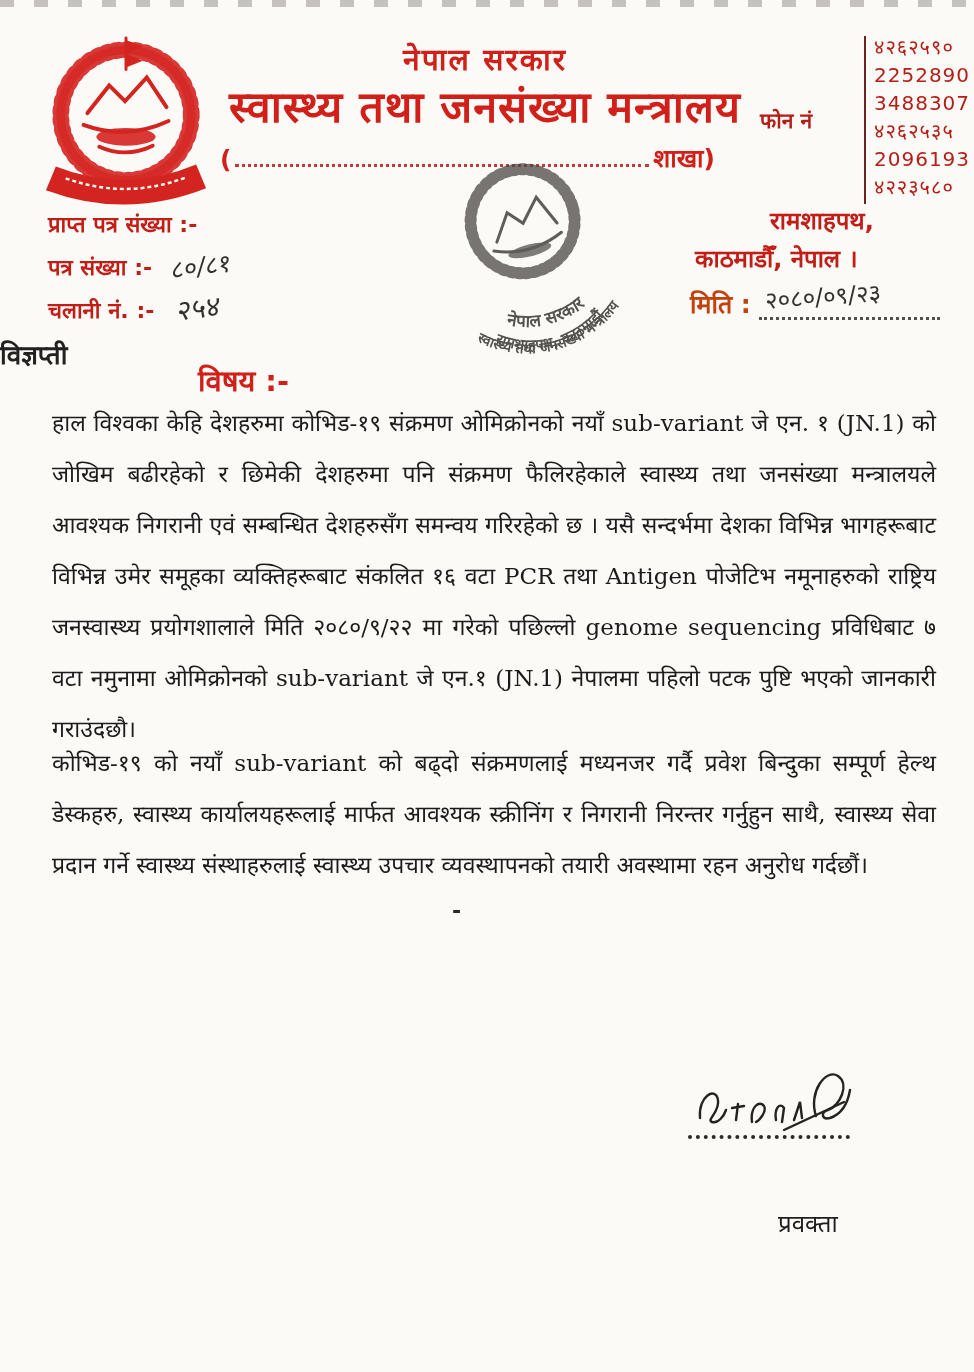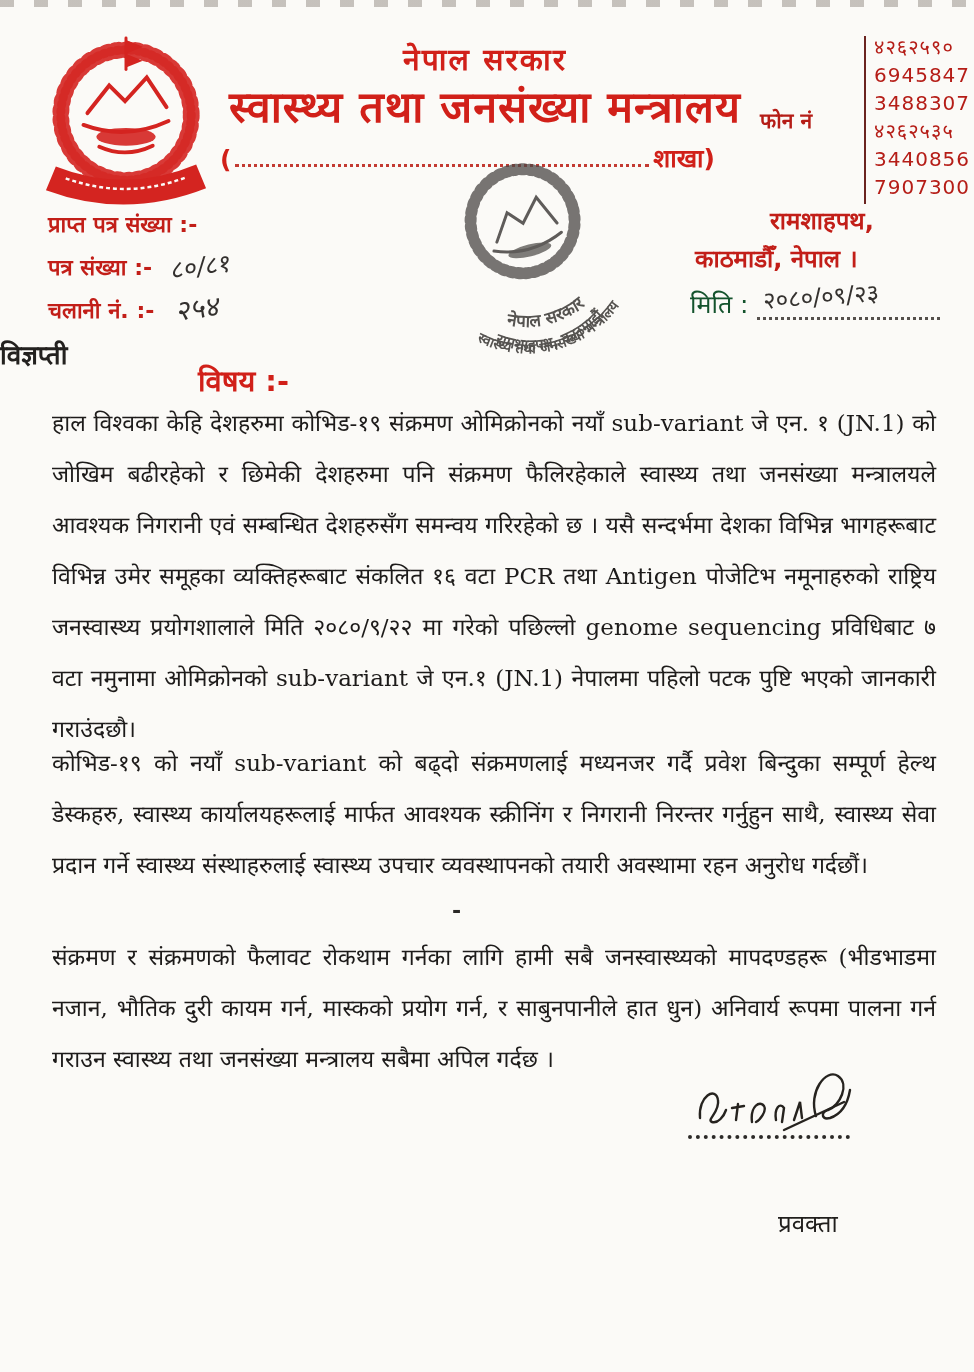--- a/index.html
+++ b/index.html
@@ -33,21 +33,21 @@
 
   
   .stamp{left:408px;top:158px;width:250px;height:210px;transform:rotate(-14deg);opacity:.88;}
 
   
   .meta-label{font-size:22px;font-weight:bold;color:#c21e18;}
   .hand{font-family:"DejaVu Sans", sans-serif;color:#33302e;font-size:25px;}
   .hand-rot{display:inline-block;transform:rotate(-7deg) skewX(-8deg);}
   .addr{font-size:24px;font-weight:bold;color:#c21e18;}
   .date-row{left:690px;top:283px;width:250px;display:flex;align-items:flex-end;}
-  .date-label{font-size:25px;font-weight:normal;color:#14532d;white-space:nowrap;}
+  .date-label{font-size:25px;font-weight:bold;color:#c2410c;white-space:nowrap;}
   .date-dots{position:relative;flex:1;border-bottom:3px dotted #55504c;margin-left:8px;height:34px;}
   .date-value{position:absolute;left:6px;top:-4px;font-size:24px;color:#35322f;transform:rotate(-4deg);white-space:nowrap;}
 
   
   .notice-title{left:0;top:336px;width:974px;text-align:left;font-size:26px;font-weight:bold;color:#23211f;}
   .subject{left:198px;top:360px;font-size:29px;font-weight:bold;color:#d12019;}
   .para{
     left:52px;width:884px;
     font-family:"DejaVu Serif", serif;
     font-size:23px;line-height:2.22;
@@ -97,25 +97,25 @@
   <div class="abs branch-line">
     <span>(</span>
     <span class="leader"></span>
     <span>शाखा)</span>
   </div>
 
   <div class="abs phone-label">फोन नं</div>
   <div class="abs phone-divider"></div>
   <div class="abs phone-list">
     <div>४२६२५९०</div>
-    <div>6945847</div>
+    <div>2252890</div>
     <div>3488307</div>
     <div>४२६२५३५</div>
-    <div>3440856</div>
-    <div>7907300</div>
+    <div>2096193</div>
+    <div>४२२३५८०</div>
   </div>
 
   <svg class="abs stamp" viewBox="0 0 250 210" aria-hidden="true">
     <defs>
       <path id="arcA" d="M52 132 A 92 92 0 0 0 198 132"></path>
       <path id="arcB" d="M30 142 A 112 112 0 0 0 220 142"></path>
       <path id="arcC" d="M52 158 A 96 96 0 0 0 198 158"></path>
     </defs>
     <g fill="none" stroke="#4a4745" stroke-linecap="round">
       <circle cx="125" cy="62" r="52" stroke-width="12" stroke-dasharray="3 5" opacity=".85"></circle>
@@ -148,21 +148,20 @@
       <span class="date-value">२०८०/०९/२३</span>
     </span>
   </div>
 
   <div class="abs notice-title">विज्ञप्ती</div>
   <div class="abs subject">विषय :-</div>
 
   <div class="abs para p1">हाल विश्वका केहि देशहरुमा कोभिड-१९ संक्रमण ओमिक्रोनको नयाँ sub-variant जे एन. १ (JN.1) को जोखिम बढीरहेको र छिमेकी देशहरुमा पनि संक्रमण फैलिरहेकाले स्वास्थ्य तथा जनसंख्या मन्त्रालयले आवश्यक निगरानी एवं सम्बन्धित देशहरुसँग समन्वय गरिरहेको छ । यसै सन्दर्भमा देशका विभिन्न भागहरूबाट विभिन्न उमेर समूहका व्यक्तिहरूबाट संकलित १६ वटा PCR तथा Antigen पोजेटिभ नमूनाहरुको राष्ट्रिय जनस्वास्थ्य प्रयोगशालाले मिति २०८०/९/२२ मा गरेको पछिल्लो genome sequencing प्रविधिबाट ७ वटा नमुनामा ओमिक्रोनको sub-variant जे एन.१ (JN.1) नेपालमा पहिलो पटक पुष्टि भएको जानकारी गराउंदछौ।</div>
   <div class="abs para p2">कोभिड-१९ को नयाँ sub-variant को बढ्दो संक्रमणलाई मध्यनजर गर्दै प्रवेश बिन्दुका सम्पूर्ण हेल्थ डेस्कहरु, स्वास्थ्य कार्यालयहरूलाई मार्फत आवश्यक स्क्रीनिंग र निगरानी निरन्तर गर्नुहुन साथै, स्वास्थ्य सेवा प्रदान गर्ने स्वास्थ्य संस्थाहरुलाई स्वास्थ्य उपचार व्यवस्थापनको तयारी अवस्थामा रहन अनुरोध गर्दछौं।</div>
   <div class="abs mid-dash">-</div>
-  <div class="abs para p3">संक्रमण र संक्रमणको फैलावट रोकथाम गर्नका लागि हामी सबै जनस्वास्थ्यको मापदण्डहरू (भीडभाडमा नजान, भौतिक दुरी कायम गर्न, मास्कको प्रयोग गर्न, र साबुनपानीले हात धुन) अनिवार्य रूपमा पालना गर्न गराउन स्वास्थ्य तथा जनसंख्या मन्त्रालय सबैमा अपिल गर्दछ ।</div>
 
   <svg class="abs sig-svg" viewBox="0 0 175 78" aria-hidden="true">
     <g fill="none" stroke="#26231f" stroke-width="2.4" stroke-linecap="round">
       <path d="M12 56 C10 34 28 24 30 38 C32 50 18 58 24 60 C30 62 36 54 38 48"></path>
       <path d="M48 58 L50 42 M44 46 L56 44"></path>
       <path d="M64 60 C62 44 72 38 76 44 C79 49 72 58 68 60"></path>
       <path d="M88 58 C86 46 92 40 96 46 L94 60"></path>
       <path d="M106 58 L112 40 L114 56"></path>
       <path d="M128 54 C120 30 138 6 150 14 C162 22 152 44 140 48 C132 51 134 58 142 56 C154 52 160 40 162 28"></path>
       <path d="M96 68 L156 40"></path>

